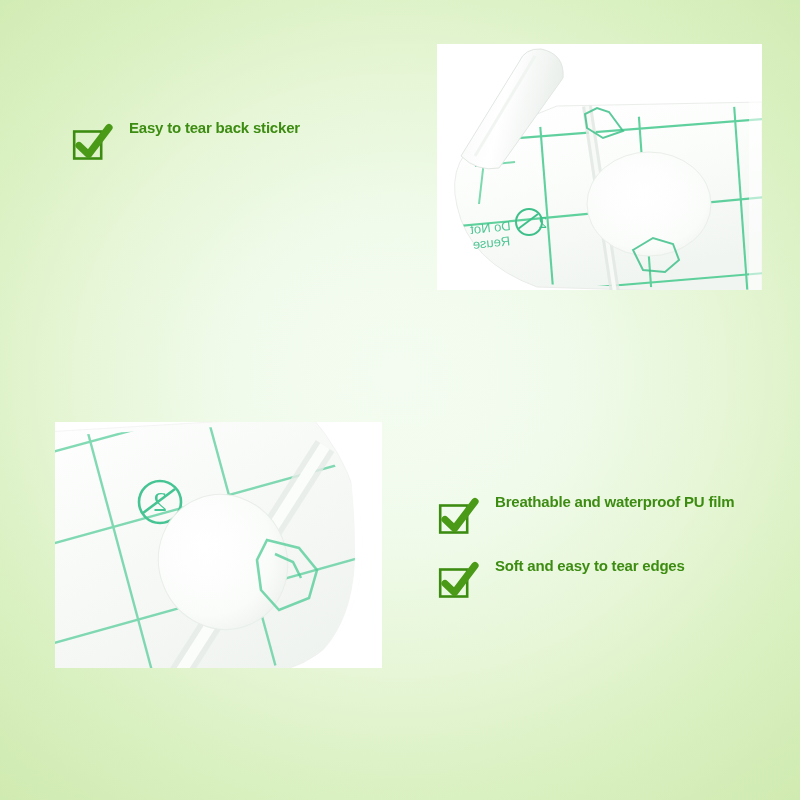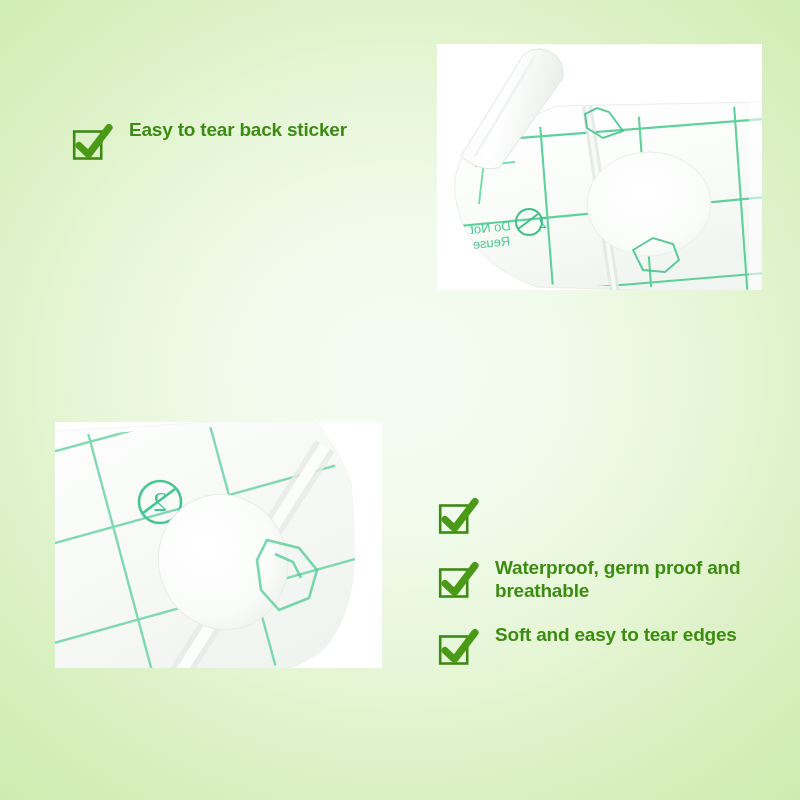--- a/index.html
+++ b/index.html
@@ -45,21 +45,21 @@
     flex: 0 0 auto;
     width: 40px;
     height: 40px;
     margin-right: 17px;
     margin-top: 4px;
     position: relative;
   }
   .check-icon svg { display: block; overflow: visible; }
 
   .feature-text {
-    font-size: 19px;
+    font-size: 15px;
     font-weight: bold;
     line-height: 1.21;
     color: #3d8c12;
     letter-spacing: -0.2px;
     padding-top: 1px;
   }
 
   
   .photo {
     position: absolute;
@@ -234,31 +234,23 @@
 
   <div class="feature-list" id="feature-list-bottom">
 
     <div class="feature-item">
       <span class="check-icon">
         <svg width="40" height="40" viewBox="0 0 40 40">
           <rect x="2.2" y="9.5" width="27" height="27" fill="none" stroke="#3d8c12" stroke-width="2.6"></rect>
           <path d="M 7 23.5 L 16.5 32.5 L 37 5.5" fill="none" stroke="#4a9a18" stroke-width="7.2" stroke-linecap="round" stroke-linejoin="round"></path>
         </svg>
       </span>
+      <span class="feature-text">Breathable and waterproof PU film</span>
     </div>
 
-    <div class="feature-item">
-      <span class="check-icon">
-        <svg width="40" height="40" viewBox="0 0 40 40">
-          <rect x="2.2" y="9.5" width="27" height="27" fill="none" stroke="#3d8c12" stroke-width="2.6"></rect>
-          <path d="M 7 23.5 L 16.5 32.5 L 37 5.5" fill="none" stroke="#4a9a18" stroke-width="7.2" stroke-linecap="round" stroke-linejoin="round"></path>
-        </svg>
-      </span>
-      <span class="feature-text">Waterproof, germ proof and breathable</span>
-    </div>
 
     <div class="feature-item">
       <span class="check-icon">
         <svg width="40" height="40" viewBox="0 0 40 40">
           <rect x="2.2" y="9.5" width="27" height="27" fill="none" stroke="#3d8c12" stroke-width="2.6"></rect>
           <path d="M 7 23.5 L 16.5 32.5 L 37 5.5" fill="none" stroke="#4a9a18" stroke-width="7.2" stroke-linecap="round" stroke-linejoin="round"></path>
         </svg>
       </span>
       <span class="feature-text">Soft and easy to tear edges</span>
     </div>

